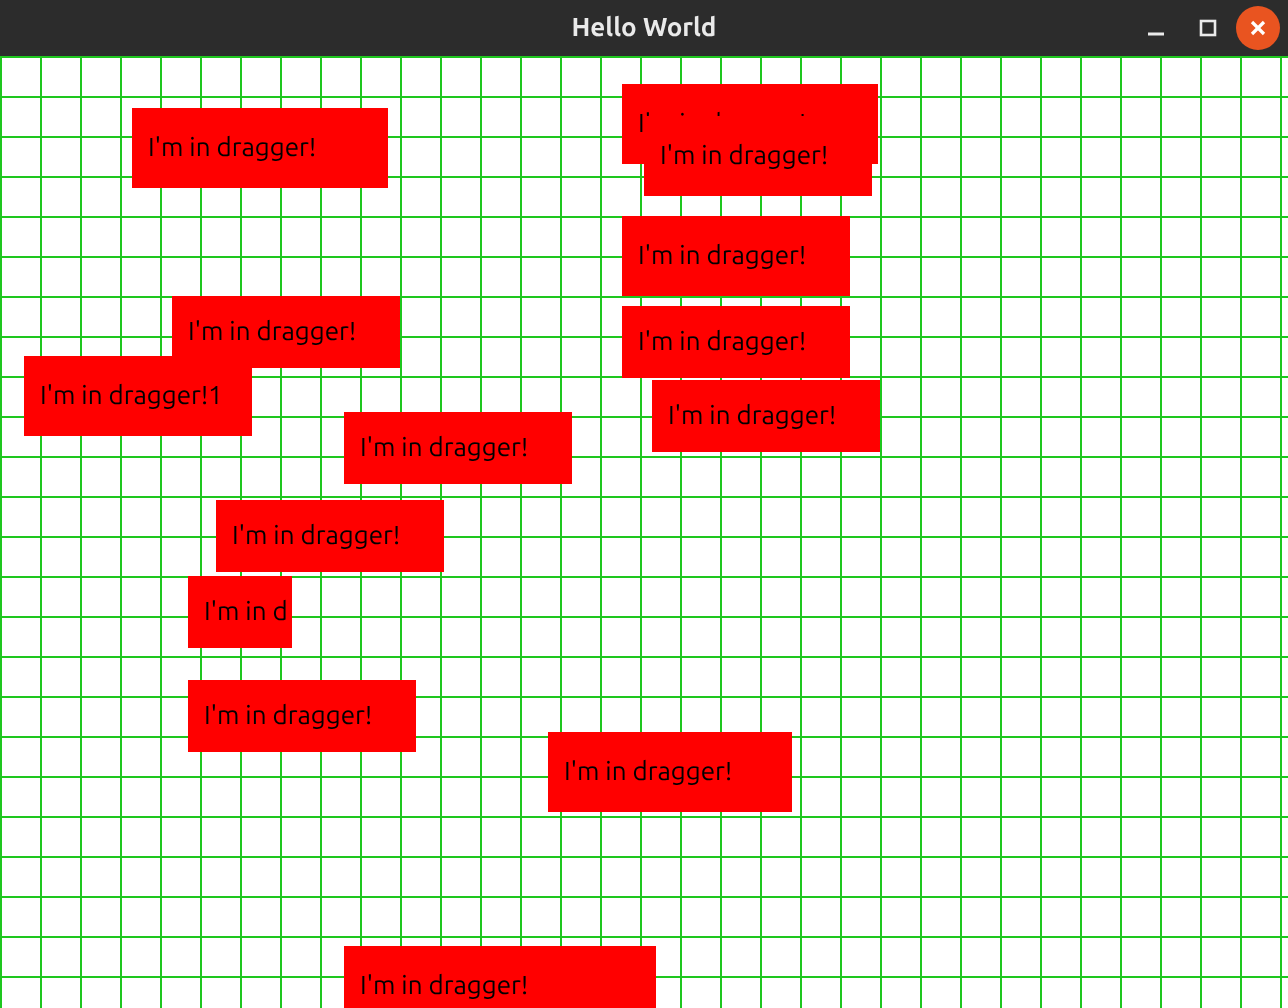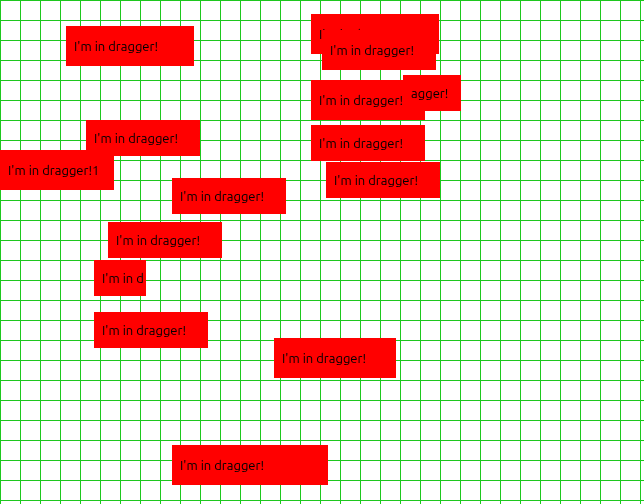--- a/index.html
+++ b/index.html
@@ -76,29 +76,49 @@
       white-space: nowrap;
       overflow: hidden;
       cursor: move;
       user-select: none;
     }
   </style>
 </head>
 <body>
 
 <div class="window">
+  <div class="titlebar">
+    <div class="title">Hello World</div>
+    <div class="controls">
+      <div class="ctrl-btn">
+        <svg width="10" height="10" viewBox="0 0 10 10">
+          <line x1="1" y1="8" x2="9" y2="8" stroke="#eaeaea" stroke-width="1.5"></line>
+        </svg>
+      </div>
+      <div class="ctrl-btn">
+        <svg width="10" height="10" viewBox="0 0 10 10">
+          <rect x="1.5" y="1.5" width="7" height="7" fill="none" stroke="#eaeaea" stroke-width="1.3"></rect>
+        </svg>
+      </div>
+      <div class="ctrl-btn close">
+        <svg width="10" height="10" viewBox="0 0 10 10">
+          <line x1="2" y1="2" x2="8" y2="8" stroke="#fff" stroke-width="1.6"></line>
+          <line x1="8" y1="2" x2="2" y2="8" stroke="#fff" stroke-width="1.6"></line>
+        </svg>
+      </div>
+    </div>
+  </div>
   <div class="canvas" id="canvas">
       <div class="dragger" style="left: 66px; top: 26px; width: 128px; height: 40px; line-height: 16px;"><span>I'm in dragger!</span></div>
       <div class="dragger" style="left: 311px; top: 14px; width: 128px; height: 40px; line-height: 16px;"><span>I'm in dragger!</span></div>
       <div class="dragger" style="left: 322px; top: 30px; width: 114px; height: 40px; line-height: 16px;"><span>I'm in dragger!</span></div>
       <div class="dragger" style="left: 311px; top: 80px; width: 114px; height: 40px; line-height: 16px;"><span>I'm in dragger!</span></div>
-      <div class="dragger" style="left: 403px; top: 75px; width: 58px; height: 36px; line-height: 12px;"><span>agger!</span></div>
       <div class="dragger" style="left: 86px; top: 120px; width: 114px; height: 36px; line-height: 12px;"><span>I'm in dragger!</span></div>
       <div class="dragger" style="left: 311px; top: 125px; width: 114px; height: 36px; line-height: 12px;"><span>I'm in dragger!</span></div>
-      <div class="dragger" style="left: 0px; top: 150px; width: 114px; height: 40px; line-height: 16px;"><span>I'm in dragger!1</span></div>
+      <div class="dragger" style="left: 12px; top: 150px; width: 114px; height: 40px; line-height: 16px;"><span>I'm in dragger!1</span></div>
       <div class="dragger" style="left: 326px; top: 162px; width: 114px; height: 36px; line-height: 12px;"><span>I'm in dragger!</span></div>
       <div class="dragger" style="left: 172px; top: 178px; width: 114px; height: 36px; line-height: 12px;"><span>I'm in dragger!</span></div>
       <div class="dragger" style="left: 108px; top: 222px; width: 114px; height: 36px; line-height: 12px;"><span>I'm in dragger!</span></div>
       <div class="dragger" style="left: 94px; top: 260px; width: 52px; height: 36px; line-height: 12px;"><span>I'm in d</span></div>
       <div class="dragger" style="left: 94px; top: 312px; width: 114px; height: 36px; line-height: 12px;"><span>I'm in dragger!</span></div>
       <div class="dragger" style="left: 274px; top: 338px; width: 122px; height: 40px; line-height: 16px;"><span>I'm in dragger!</span></div>
       <div class="dragger" style="left: 172px; top: 445px; width: 156px; height: 40px; line-height: 16px;"><span>I'm in dragger!</span></div>
     </div>
 </div>
 

